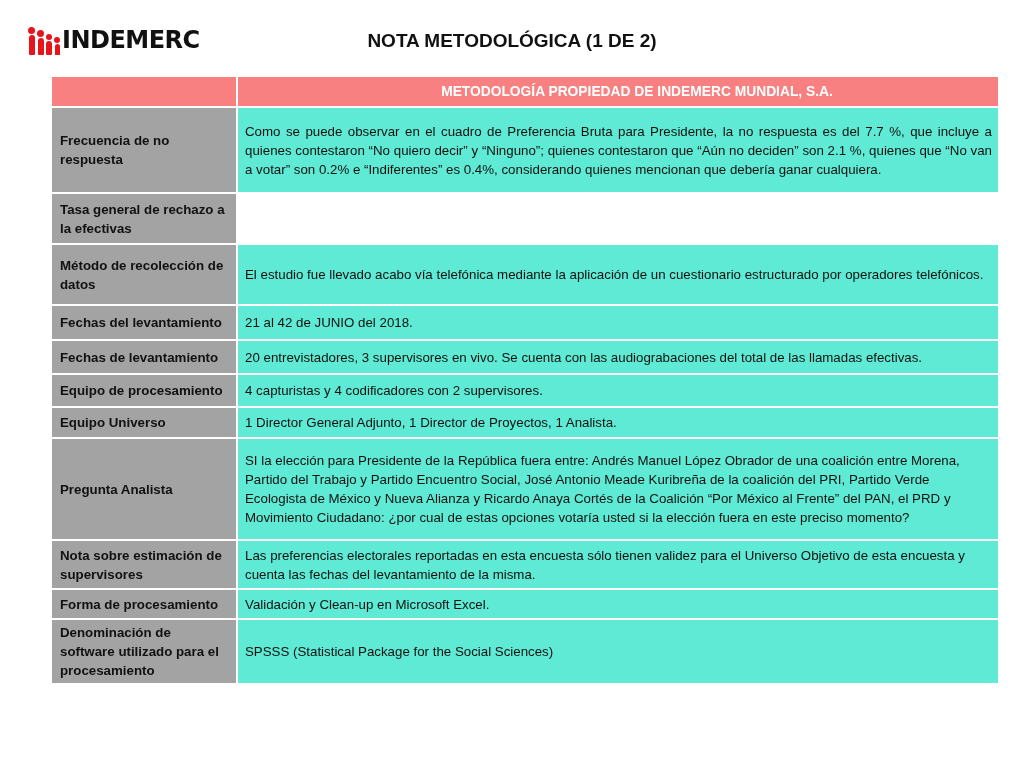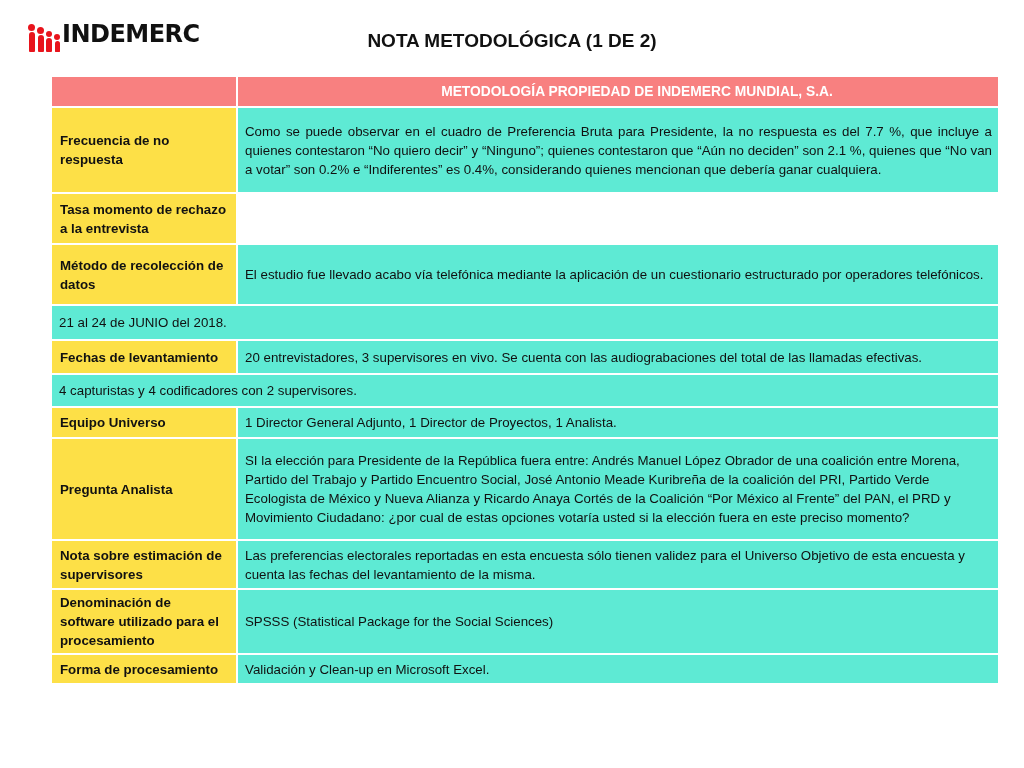--- a/index.html
+++ b/index.html
@@ -1,30 +1,30 @@
 <!DOCTYPE html>
 <html><head>
 <meta charset="utf-8">
 <style>
   html, body { margin: 0; padding: 0; }
   body {
     width: 1024px; height: 768px; background: #ffffff; position: relative; overflow: hidden;
     font-family: "Liberation Sans", "DejaVu Sans", sans-serif; color: #111;
   }
-  .logo { position: absolute; left: 28px; top: 22px; height: 36px; display: flex; align-items: flex-start; }
+  .logo { position: absolute; left: 28px; top: 22px; height: 36px; display: flex; align-items: center; }
   .logo-mark { display: flex; align-items: flex-end; gap: 2px; margin-right: 2px; height: 30px; }
   .fig { display: flex; flex-direction: column; align-items: center; }
   .fig .head { background: #e8141c; border-radius: 50%; }
   .fig .body { background: #e8141c; border-radius: 3px 3px 1px 1px; margin-top: 1px; }
   .logo-text { font-family: "DejaVu Sans", sans-serif; font-size: 24px; font-weight: bold; color: #111; letter-spacing: -0.5px; line-height: 24px; }
   .title { position: absolute; left: 0; width: 1020px; top: 30px; text-align: center;
     font-size: 19px; font-weight: bold; color: #111; padding-left: 4px; box-sizing: border-box; }
   .table { position: absolute; left: 52px; top: 77px; width: 946px; }
   .row { display: flex; margin-bottom: 2px; }
-  .cell-label { width: 184px; margin-right: 2px; background: #fde047; box-sizing: border-box;
+  .cell-label { width: 184px; margin-right: 2px; background: #a3a3a3; box-sizing: border-box;
     padding: 4px 8px 4px 8px; font-size: 13.3px; font-weight: bold; line-height: 19px;
     display: flex; align-items: center; }
   .cell-value { flex: 1; background: #5eead4; box-sizing: border-box; padding: 4px 6px 4px 7px;
     font-size: 13.3px; line-height: 19px; display: flex; align-items: center; }
   .cell-value.justify span { text-align: justify; text-align-last: left; display: block; width: 100%; }
   .header-row .cell-label, .header-row .cell-value { background: #f88080; padding-left: 44px; }
   .header-row .cell-value { justify-content: center; color: #ffffff; font-weight: bold; font-size: 13.8px; }
 </style>
 </head>
 <body>
@@ -60,60 +60,62 @@
   </div>
 
   <div class="row" style="height:84px">
     <div class="cell-label">Frecuencia de no respuesta</div>
     <div class="cell-value justify">
         <span>Como se puede observar en el cuadro de Preferencia Bruta para Presidente, la no respuesta es  del 7.7 %, que incluye a quienes contestaron “No quiero decir” y “Ninguno”; quienes contestaron que “Aún no deciden” son 2.1 %, quienes que “No van a votar” son 0.2% e “Indiferentes” es 0.4%, considerando quienes mencionan que debería ganar cualquiera.</span>
       </div>
   </div>
 
   <div class="row" style="height:49px">
-    <div class="cell-label">Tasa momento de rechazo a la entrevista</div>
+    <div class="cell-label">Tasa general de rechazo a la efectivas</div>
   </div>
 
   <div class="row" style="height:59px">
     <div class="cell-label">Método de recolección de datos</div>
     <div class="cell-value justify">
         <span>El estudio fue llevado acabo vía telefónica mediante la aplicación de un cuestionario estructurado por operadores telefónicos.</span>
       </div>
   </div>
 
   <div class="row" style="height:33px">
-    <div class="cell-value">21 al 24 de JUNIO del 2018.</div>
+    <div class="cell-label">Fechas del levantamiento</div>
+    <div class="cell-value">21 al 42 de JUNIO del 2018.</div>
   </div>
 
   <div class="row" style="height:32px">
     <div class="cell-label">Fechas de levantamiento</div>
     <div class="cell-value">20 entrevistadores, 3 supervisores en vivo. Se cuenta con las audiograbaciones del total de las llamadas efectivas.</div>
   </div>
 
   <div class="row" style="height:31px">
+    <div class="cell-label">Equipo de procesamiento</div>
     <div class="cell-value">4 capturistas y 4 codificadores con 2 supervisores.</div>
   </div>
 
   <div class="row" style="height:29px">
     <div class="cell-label">Equipo Universo</div>
     <div class="cell-value">1 Director General Adjunto, 1 Director de Proyectos, 1 Analista.</div>
   </div>
 
   <div class="row" style="height:100px">
     <div class="cell-label">Pregunta Analista</div>
     <div class="cell-value">SI la elección para Presidente de la República fuera entre: Andrés Manuel López Obrador de una coalición entre Morena, Partido del Trabajo y Partido Encuentro Social, José Antonio Meade Kuribreña de la coalición del PRI, Partido Verde Ecologista de México y Nueva Alianza y Ricardo Anaya Cortés de la Coalición “Por México al Frente” del PAN, el PRD y Movimiento Ciudadano: ¿por cual de estas opciones votaría usted si la elección fuera en este preciso momento?</div>
   </div>
 
   <div class="row" style="height:47px">
     <div class="cell-label">Nota sobre estimación de supervisores</div>
     <div class="cell-value">Las preferencias electorales reportadas en esta encuesta sólo tienen validez para el Universo Objetivo de esta encuesta y cuenta las fechas del levantamiento de la misma.</div>
   </div>
 
+  <div class="row" style="height:28px">
+    <div class="cell-label">Forma de procesamiento</div>
+    <div class="cell-value">Validación y Clean-up en Microsoft Excel.</div>
+  </div>
+
   <div class="row" style="height:63px">
     <div class="cell-label">Denominación de software utilizado para el procesamiento</div>
     <div class="cell-value">SPSSS (Statistical Package for the Social Sciences)</div>
   </div>
-
-  <div class="row" style="height:28px">
-    <div class="cell-label">Forma de procesamiento</div>
-    <div class="cell-value">Validación y Clean-up en Microsoft Excel.</div>
-  </div>
 </div>
 
 </body></html>

